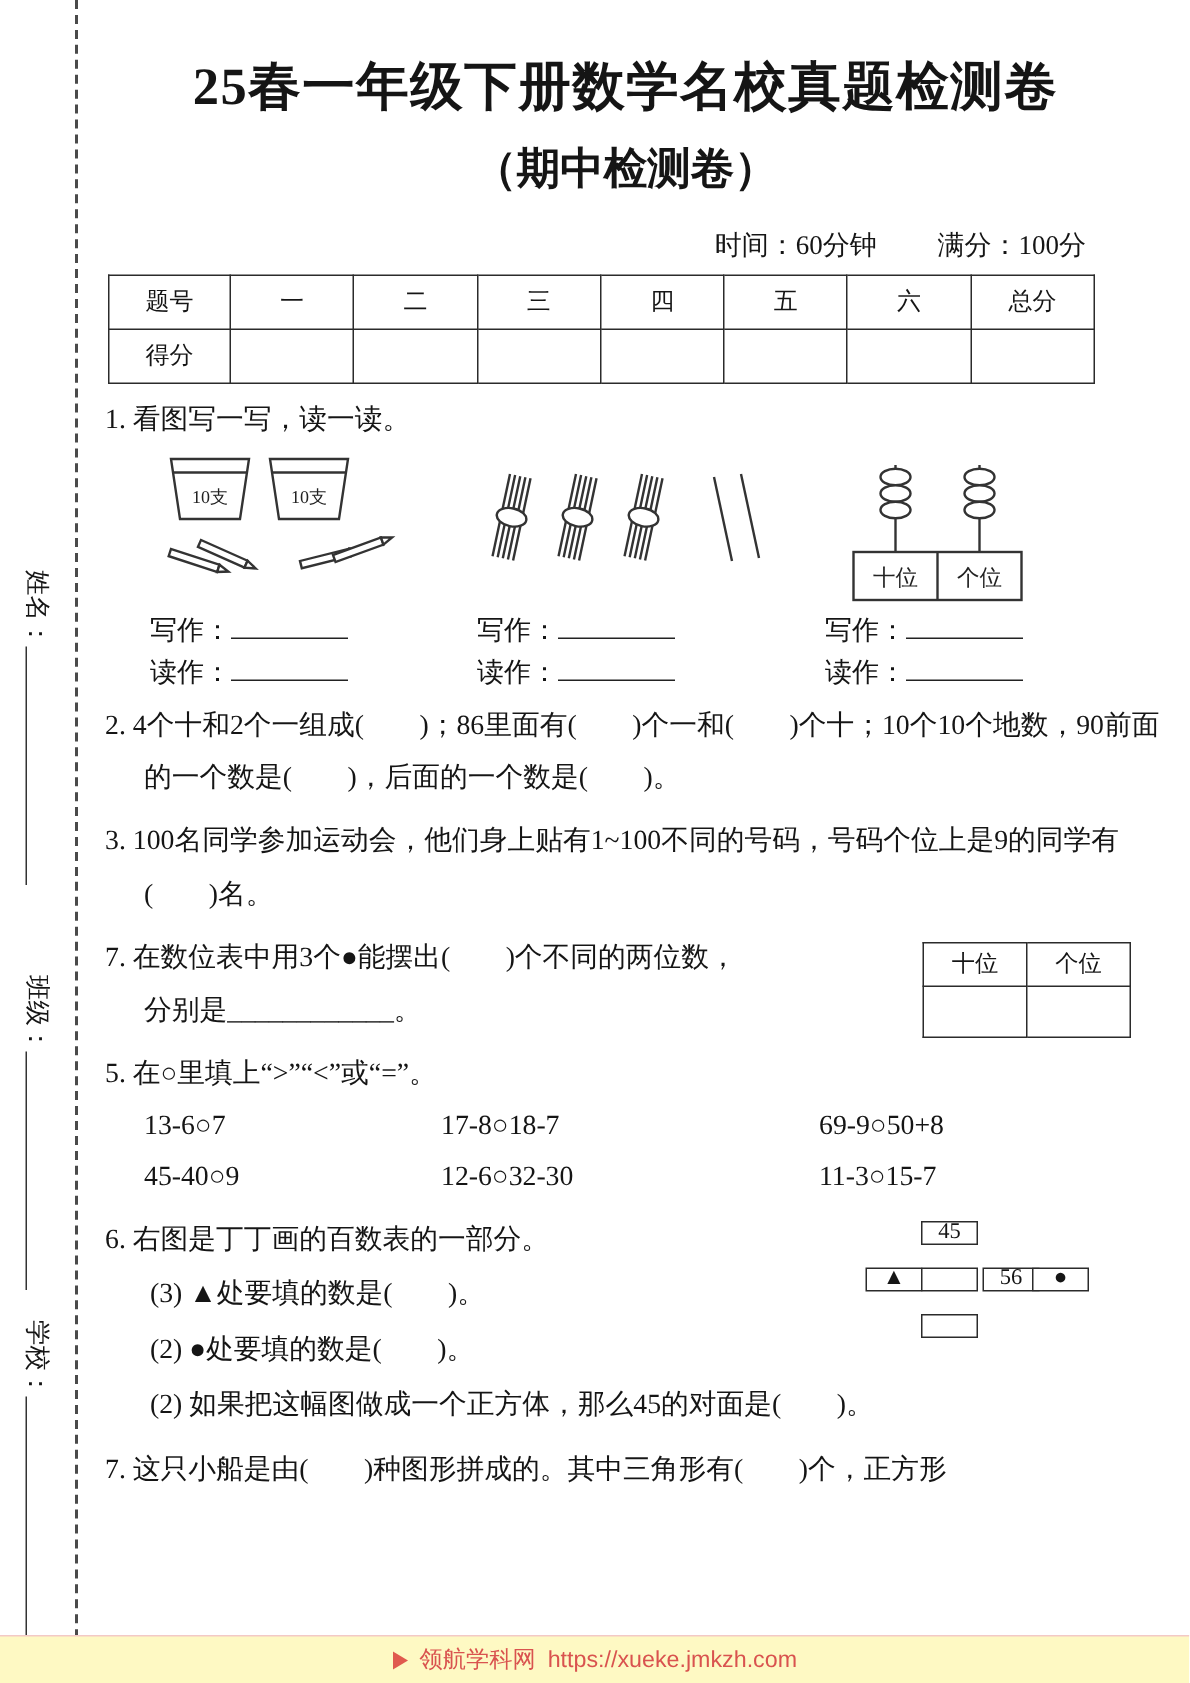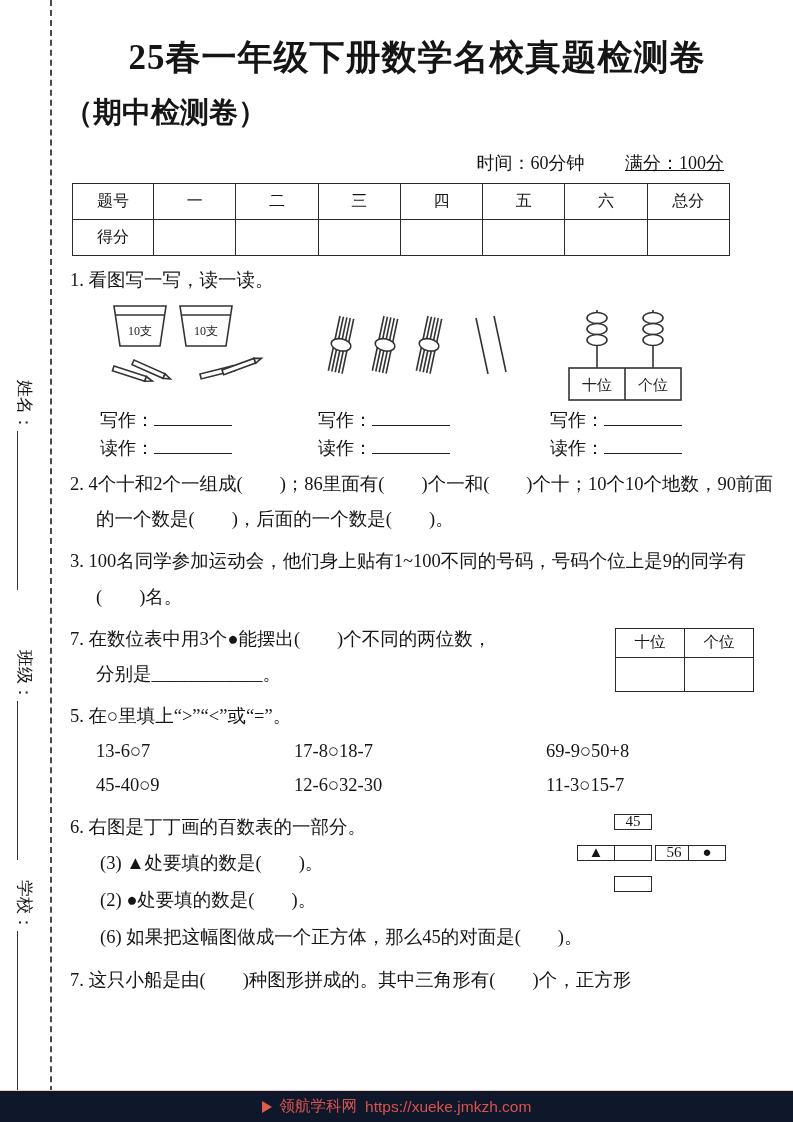--- a/index.html
+++ b/index.html
@@ -12,23 +12,23 @@
          display:flex;align-items:center;font-size:17px;}
   .vwrap .vtext{white-space:nowrap;}
   .vwrap .vline{flex:1;border-bottom:1.3px solid #333;height:1px;margin-top:14px;}
   #vname{left:-80px;top:472px;}
   #vclass{left:-80px;top:742px;}
   #vschool{left:-80px;top:972px;}
 
   
   .content{position:absolute;left:64px;top:0;width:706px;}
   .title{margin:34px 0 0;text-align:center;font-size:35px;font-weight:bold;letter-spacing:1px;}
-  .subtitle{margin:12px 0 0;font-size:29px;font-weight:bold;}
+  .subtitle{margin:12px 0 0;text-align:center;font-size:29px;font-weight:bold;}
   .meta{margin-top:18px;text-align:right;padding-right:46px;font-size:18px;}
-  .meta span + span{margin-left:36px;text-decoration:underline;}
+  .meta span + span{margin-left:36px;}
 
   .score-table{border-collapse:collapse;table-layout:fixed;width:658px;margin:8px 0 0 8px;}
   .score-table td{border:1.4px solid #2b2b2b;height:33px;text-align:center;font-size:16px;margin-left:36px;}
   .score-table td.c0{width:78px;}
 
   .sec-heading{margin:14px 0 0 2px;font-size:20.5px;font-weight:bold;}
   ruby rt{font-size:11px;font-weight:normal;letter-spacing:1px;}
 
   .para{padding-left:26px;text-indent:-26px;margin:7px 0 0 6px;width:690px;
         font-size:18.5px;line-height:1.9;}
@@ -58,21 +58,21 @@
   .q5-row .e0{width:198px;}
   .q5-row .e1{width:252px;}
 
   
   .q6-grid{float:right;position:relative;width:151px;height:96px;margin:4px 42px 0 0;}
   .gcell{position:absolute;width:38px;height:16px;border:1.4px solid #2b2b2b;box-sizing:border-box;
          display:flex;align-items:center;justify-content:center;font-size:15px;background:#fff;}
   .q6-item{padding-left:30px;margin-left:6px;font-size:18.5px;line-height:2.0;}
 
   
-  .footer{position:absolute;left:0;bottom:0;width:793px;height:31px;background:#0f172a;
+  .footer{position:absolute;left:0;bottom:0;width:793px;height:31px;background:#fef9c3;
           border-top:1px solid #f3c9c6;display:flex;align-items:center;justify-content:center;
           gap:8px;font-size:15.5px;color:#d9534f;font-family:"Liberation Sans",sans-serif;}
   .footer a{color:#d9534f;text-decoration:none;}
   .flogo{width:0;height:0;border-left:10px solid #e05a4e;border-top:6px solid transparent;
          border-bottom:6px solid transparent;display:inline-block;}
   .clear{clear:both;}
 </style>
 </head>
 <body>
 
@@ -267,21 +267,21 @@
         <div class="gcell" style="left:37px;top:0;">45</div>
         <div class="gcell" style="left:0;top:31px;">▲</div>
         <div class="gcell" style="left:37px;top:31px;"></div>
         <div class="gcell" style="left:78px;top:31px;">56</div>
         <div class="gcell" style="left:111px;top:31px;">●</div>
         <div class="gcell" style="left:37px;top:62px;"></div>
       </div>
       <div class="para">6. 右图是丁丁画的百数表的一部分。</div>
       <div class="q6-item">(3) ▲处要填的数是(　　)。</div>
       <div class="q6-item">(2) ●处要填的数是(　　)。</div>
-      <div class="q6-item">(6) 如果把这幅图做成一个正方体，那么45的对面是(　　)。</div>
+      <div class="q6-item">(2) 如果把这幅图做成一个正方体，那么45的对面是(　　)。</div>
       <div class="clear"></div>
     </div>
 
     <div class="para">7. 这只小船是由(　　)种图形拼成的。其中三角形有(　　)个，正方形</div>
 
   </div>
 
   <div class="footer">
     <span class="flogo"></span>
     <span>领航学科网</span>

